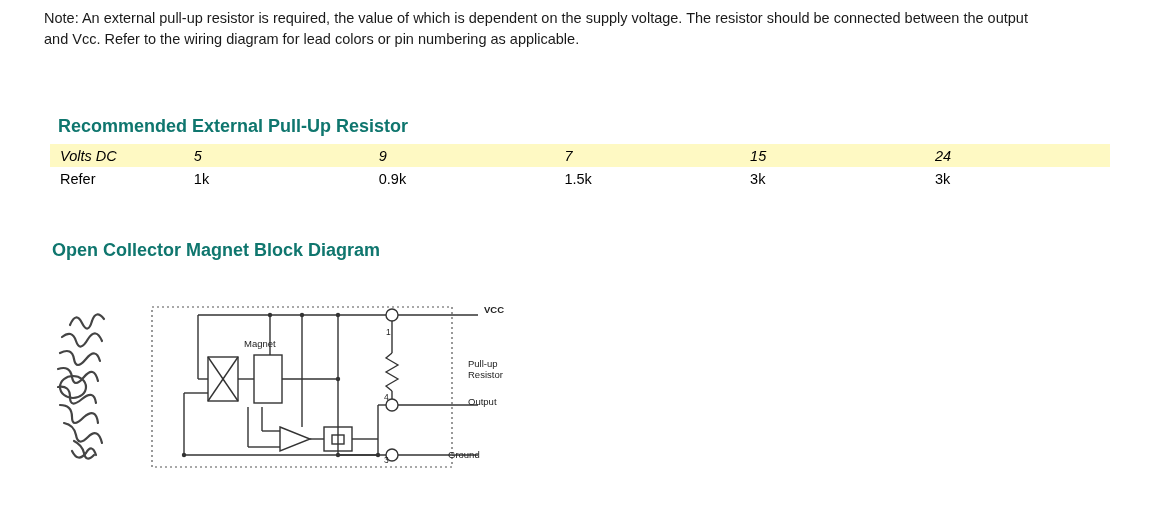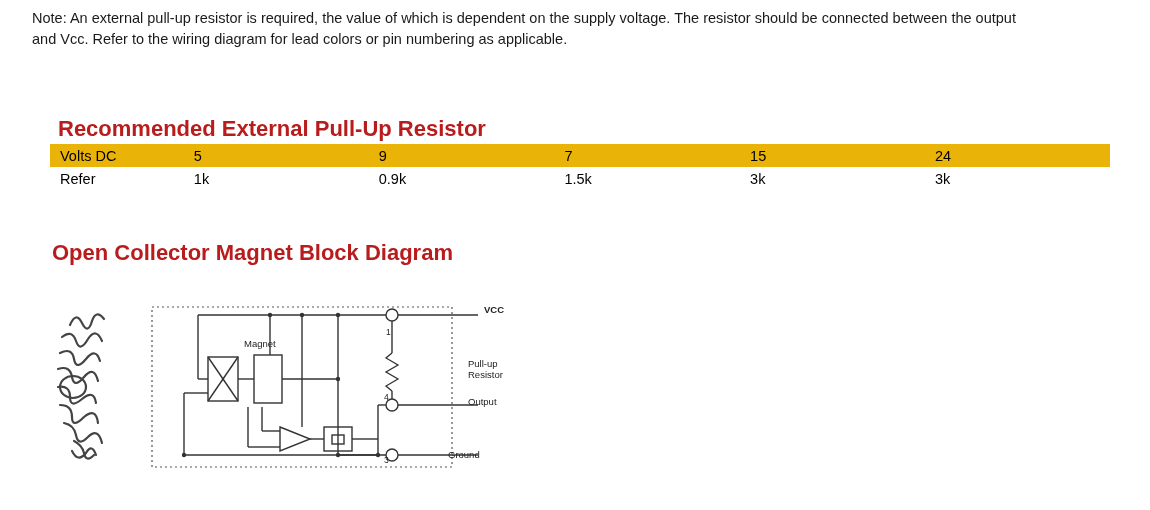--- a/index.html
+++ b/index.html
@@ -10,51 +10,52 @@
   body {
     width: 1150px;
     height: 510px;
     position: relative;
     font-family: "Liberation Sans", sans-serif;
     color: #000000;
     overflow: hidden;
   }
   .note {
     position: absolute;
-    left: 32px;
+    left: 44px;
     top: 8px;
     width: 1010px;
     font-size: 14.5px;
     line-height: 1.45;
     color: #1a1a1a;
   }
   .section-title {
     position: absolute;
     font-weight: bold;
-    font-size: 22px;
-    color: #b91c1c;
+    font-size: 18px;
+    color: #0f766e;
   }
   #resistor-title { left: 58px; top: 116px; }
   #diagram-title { left: 52px; top: 240px; }
 
   .res-table {
     position: absolute;
     left: 50px;
     top: 144px;
     width: 1060px;
     border-collapse: collapse;
     font-size: 14.5px;
   }
   .res-table td {
     padding: 2px 0 2px 10px;
     vertical-align: middle;
     height: 19px;
   }
   .res-table tr.row-shaded td {
-    background: #eab308;
+    background: #fef9c3;
+    font-style: italic;
   }
   .res-table td.label-col { width: 130px; }
   .res-table td.val-col { width: 186px; }
 
   .diagram-wrap {
     position: absolute;
     left: 48px;
     top: 295px;
     width: 480px;
     height: 205px;

